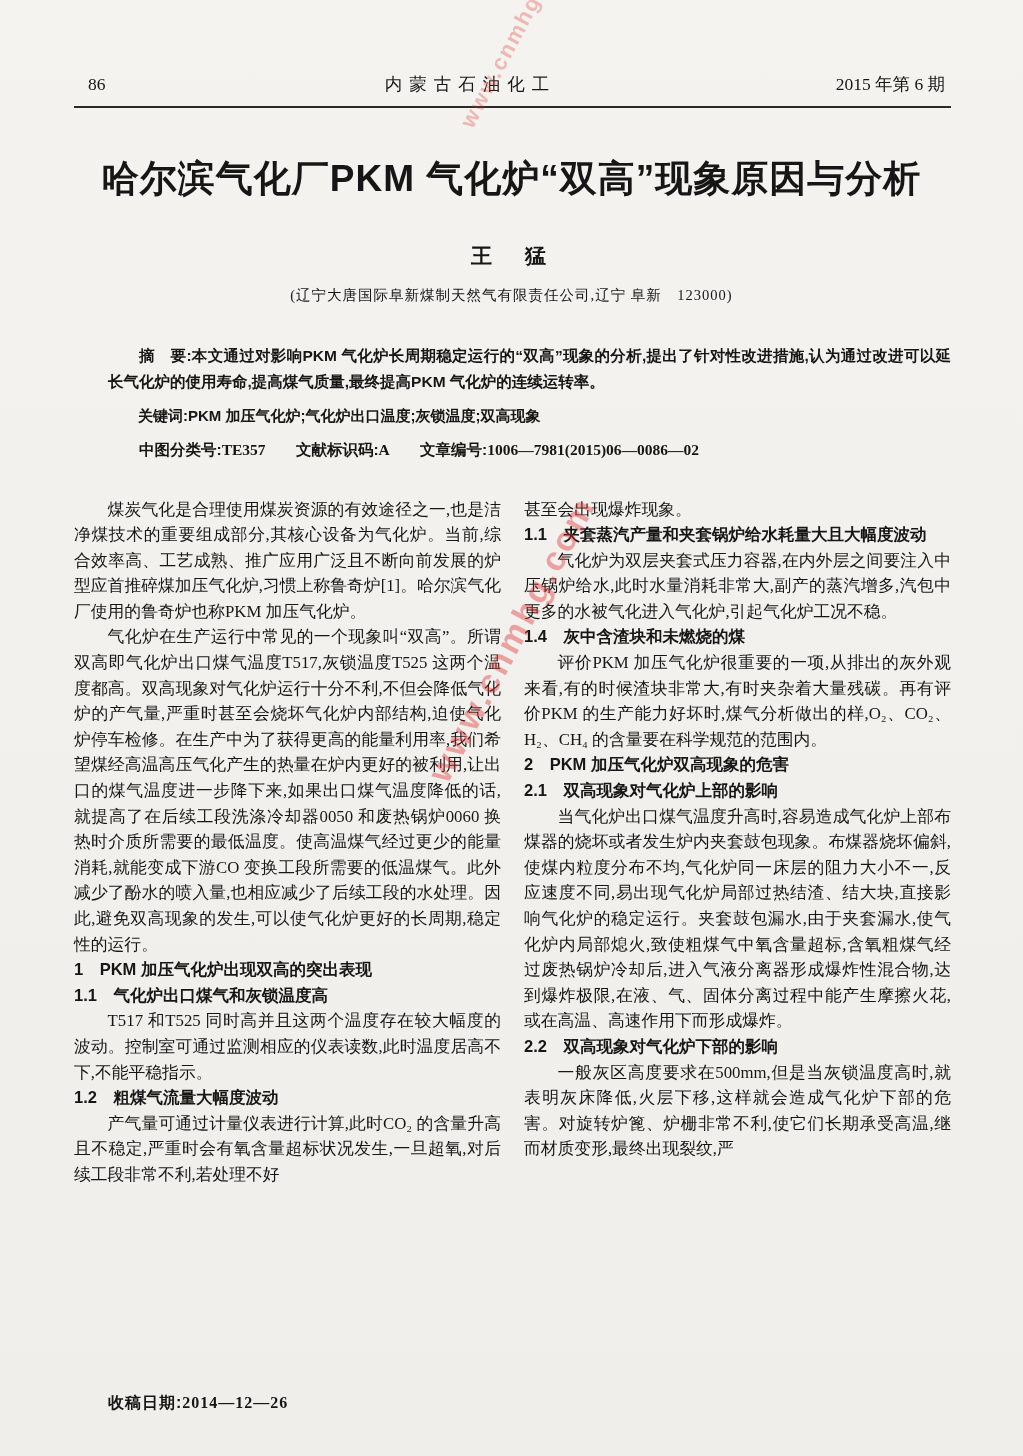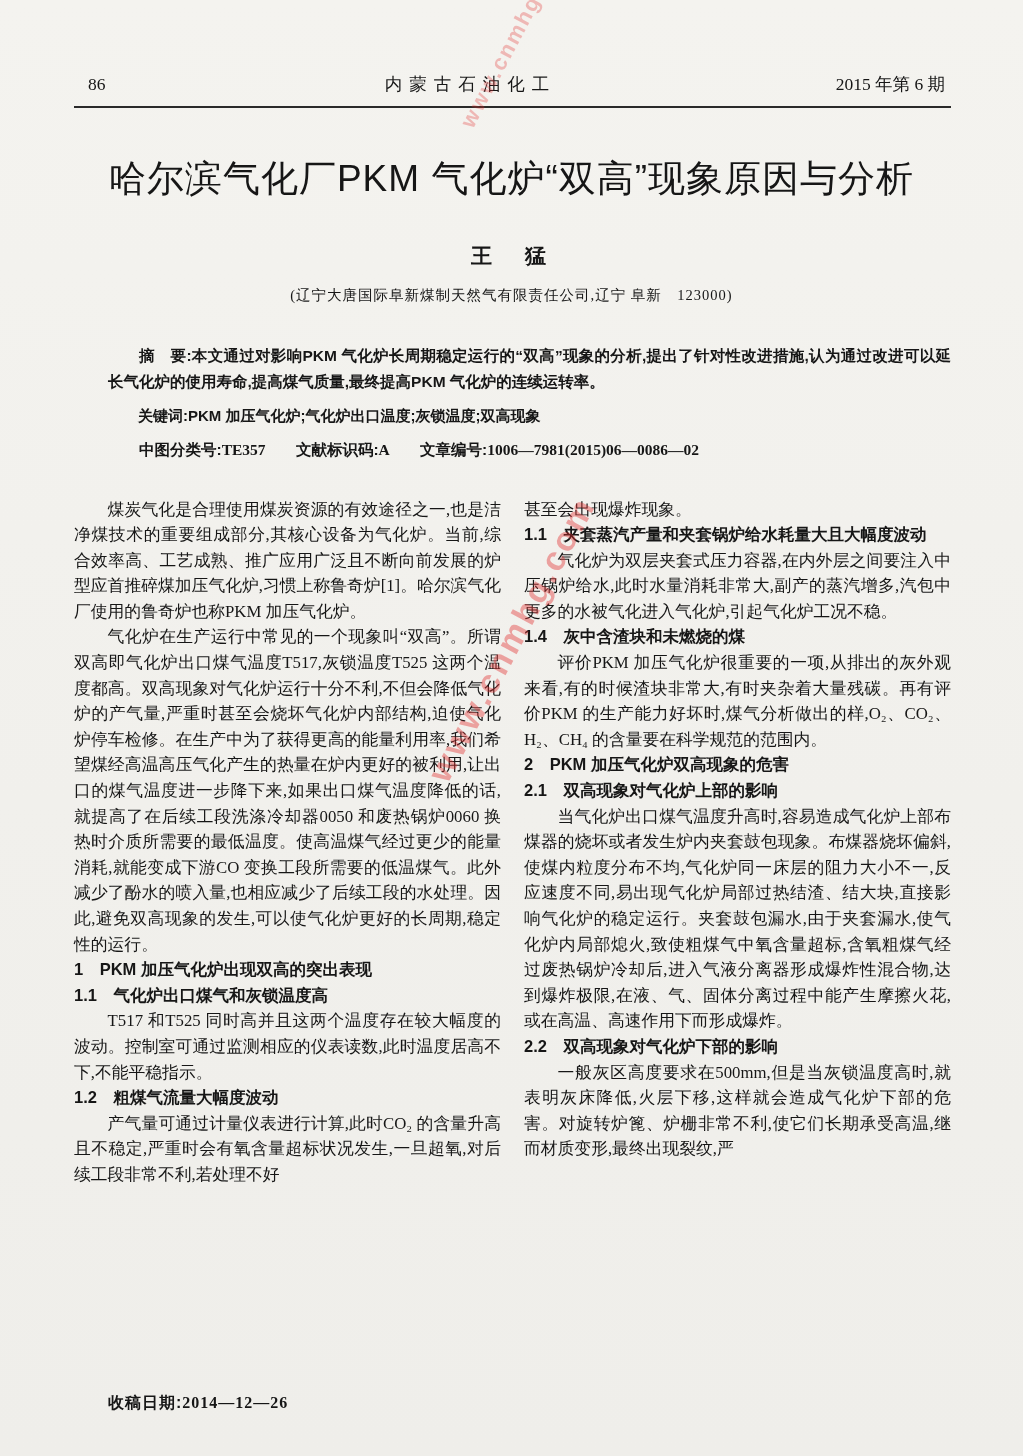--- a/index.html
+++ b/index.html
@@ -48,21 +48,21 @@
   .header .journal{letter-spacing:7px;}
   .rule{
     height:1.5px;background:#2a2a2a;
     margin:10px 72px 0 74px;
   }
   
   .title{
     margin:46px 0 0 0;
     text-align:center;
     font-family:"Liberation Sans","DejaVu Sans",sans-serif;
-    font-weight:400;
+    font-weight:700;
     font-size:37px;
     letter-spacing:1px;
   }
   .author{
     margin-top:38px;
     text-align:center;
     font-size:21px;
     letter-spacing:6px;
     font-weight:bold;
   }

